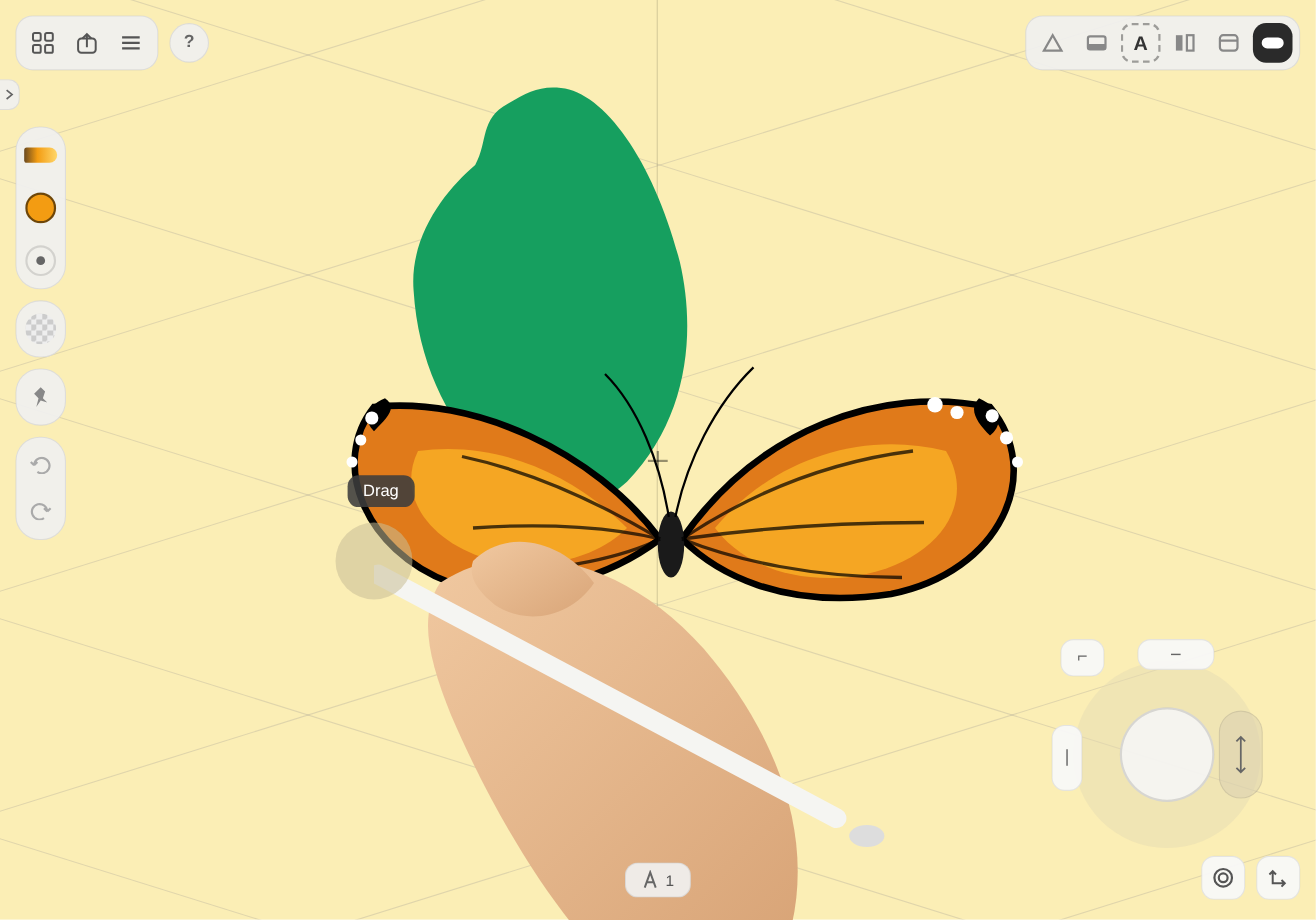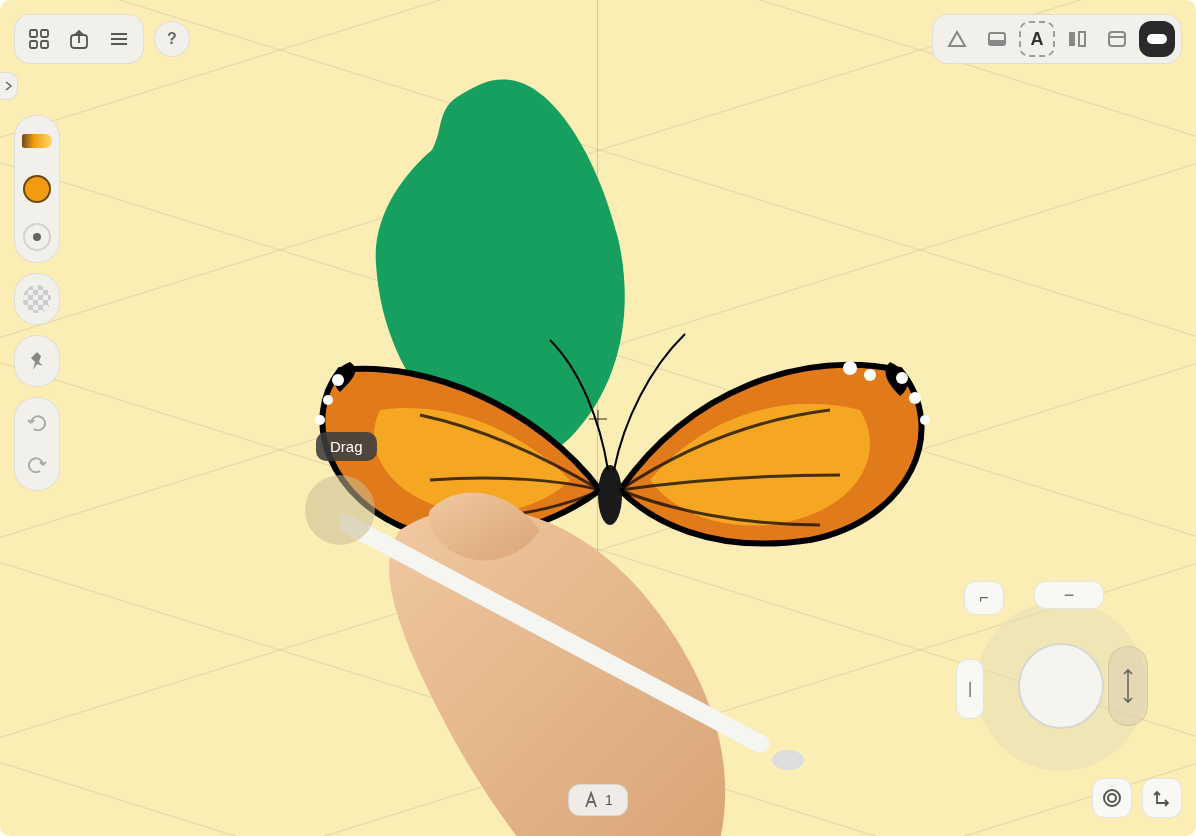--- a/index.html
+++ b/index.html
@@ -2,21 +2,20 @@
 <html><head>
   <meta charset="utf-8">
   <style>
     * { box-sizing: border-box; margin: 0; padding: 0; }
     html, body { width: 1196px; height: 836px; overflow: hidden; font-family: -apple-system, BlinkMacSystemFont, sans-serif; }
     
     .canvas-area {
       position: absolute;
       inset: 0;
       background: #fbeeb5;
-      border-radius: 10px;
     }
     
     .grid-overlay {
       position: absolute;
       inset: 0;
       pointer-events: none;
     }
     
     .center-cross {
       position: absolute;

